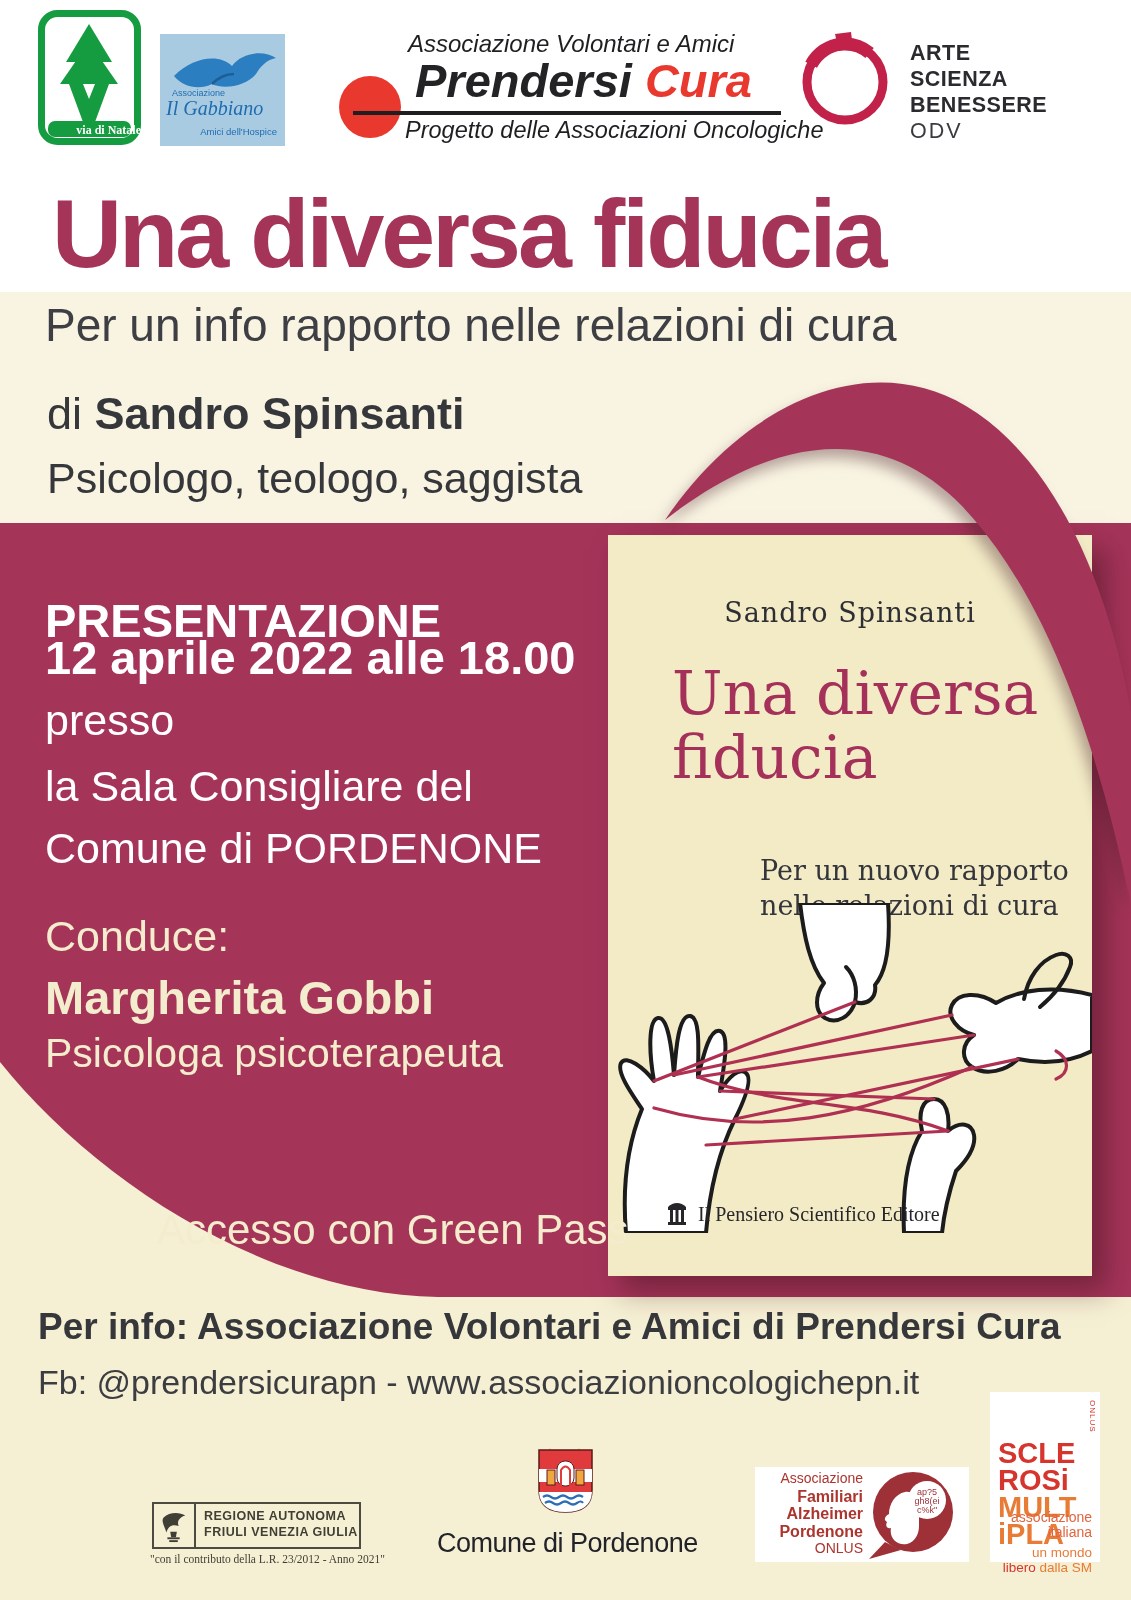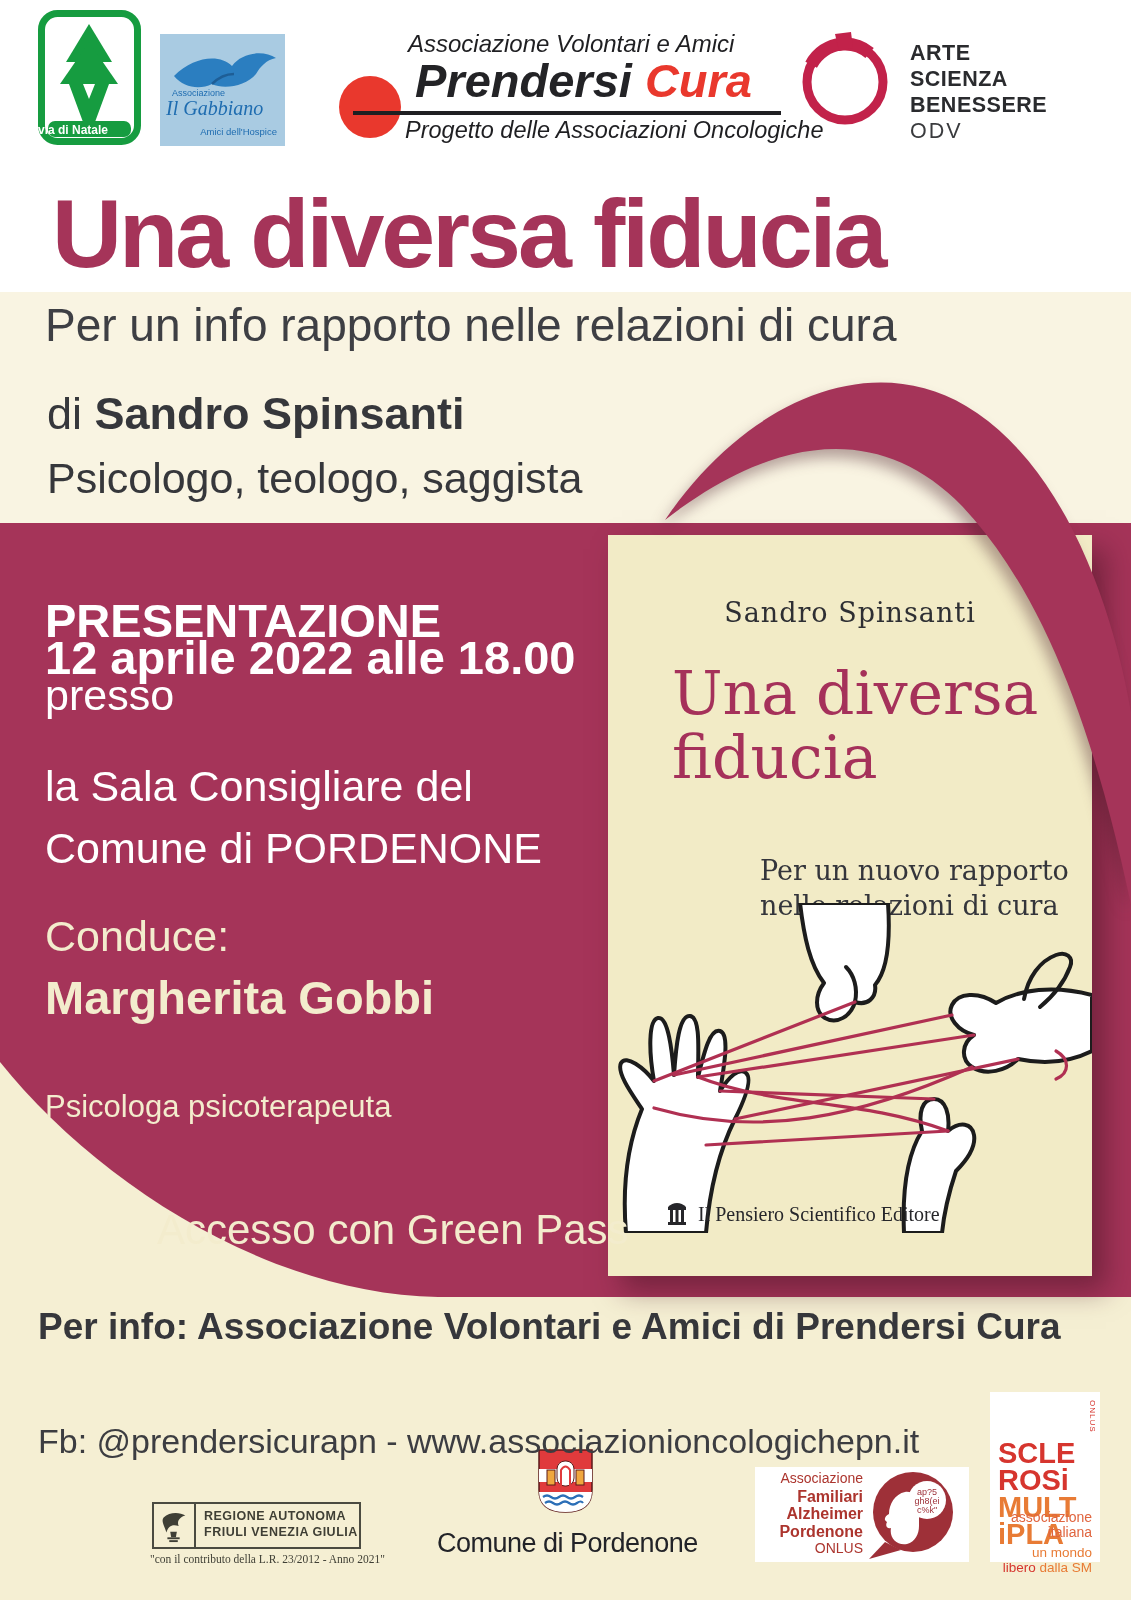--- a/index.html
+++ b/index.html
@@ -10,21 +10,21 @@
 
   
   .header-bg{left:0;top:0;width:1131px;height:292px;background:#FFFFFF;z-index:0;}
   .cream-band{left:0;top:292px;width:1131px;height:231px;background:#F9F4E2;z-index:0;}
   .block-svg{left:0;top:0;width:1131px;height:1600px;z-index:1;pointer-events:none;}
   .swoosh-svg{left:0;top:0;width:1131px;height:1600px;z-index:3;pointer-events:none;}
   .swoosh-path{filter:drop-shadow(-5px 9px 7px rgba(70,25,40,.38));}
 
   
   .logo-vdn{left:38px;top:10px;width:103px;height:135px;z-index:4;}
-  .vdn-label{left:0;top:113px;width:103px;text-align:left;font-size:12px;font-weight:bold;color:#fff;z-index:5;}
+  .vdn-label{left:0;top:113px;width:103px;text-align:right;font-size:12px;font-weight:bold;color:#fff;z-index:5;font-family:Liberation Serif, serif;}
   .logo-gab{left:160px;top:34px;width:125px;height:112px;background:#A9CBE2;z-index:4;}
   .gab-l1{left:12px;top:54px;font-size:9px;color:#1E6CB0;}
   .gab-name{left:6px;top:63px;font-size:20px;font-style:italic;font-family:"Liberation Serif",serif;color:#1E6CB0;}
   .gab-l3{left:0;top:92px;width:117px;text-align:right;font-size:9.5px;color:#1E6CB0;}
 
   .logo-pc{left:333px;top:25px;width:460px;height:118px;z-index:4;}
   .pc-circle{left:6px;top:51px;width:62px;height:62px;border-radius:50%;background:#E9382D;}
   .pc-top{left:75px;top:5px;font-size:24px;font-style:italic;color:#1F1F22;}
   .pc-main{left:82px;top:28px;font-size:47px;font-style:italic;font-weight:bold;color:#232326;}
   .pc-main .cura{color:#E9382D;}
@@ -40,45 +40,45 @@
   .main-title{left:52px;top:178px;font-size:97px;font-weight:bold;letter-spacing:-3px;color:#A53459;z-index:4;}
   .sub-title{left:45px;top:298px;font-size:46px;color:#3E3F44;z-index:4;}
   .author-line{left:47px;top:388px;font-size:45px;color:#36373B;z-index:4;}
   .author-line b{font-weight:bold;}
   .author-role{left:47px;top:454px;font-size:43px;color:#36373B;z-index:4;}
 
   
   .ev{z-index:5;color:#FFFFFF;left:45px;}
   .ev-h1{top:593px;font-size:47px;font-weight:bold;}
   .ev-h2{top:630px;font-size:47px;font-weight:bold;}
-  .ev-l1{top:671px;font-size:43px;}
+  .ev-l1{top:696px;font-size:43px;}
   .ev-l2{top:762px;font-size:43px;}
   .ev-l3{top:824px;font-size:43px;}
   .cd{color:#F3ECCD;}
   .ev-c1{top:912px;font-size:43px;}
   .ev-c2{top:970px;font-size:47px;font-weight:bold;}
-  .ev-c3{top:1089px;font-size:31px;}
+  .ev-c3{top:1030px;font-size:41px;}
   .ev-note{left:157px;top:1206px;font-size:42px;color:#F3ECCD;z-index:5;}
 
   
   .book{left:608px;top:535px;width:484px;height:741px;background:#F2EBC6;z-index:2;
         box-shadow:14px 14px 26px rgba(70,20,35,.5);}
   .book-author{left:0;top:62px;width:100%;text-align:center;font-size:27px;letter-spacing:1px;
                font-family:"DejaVu Serif",serif;color:#2E2F33;}
   .book-title{left:64px;top:126px;font-size:60px;line-height:64px;font-family:"DejaVu Serif",serif;color:#A5315A;}
   .book-sub{left:152px;top:318px;font-size:27px;line-height:35px;font-family:"DejaVu Serif",serif;color:#34353B;}
   .hands{left:0;top:368px;width:484px;height:330px;}
   .book-pub{left:56px;top:664px;height:30px;display:flex;align-items:center;gap:8px;
             font-family:"Liberation Serif",serif;font-size:20px;color:#26262A;}
 
   
   .ft{left:38px;z-index:5;color:#36373B;}
   .ft-info{top:1306px;font-size:37px;font-weight:bold;}
   .ft-cont{top:1354px;font-size:34px;color:#3C3D41;}
-  .ft-soc{top:1422px;font-size:34px;color:#3C3D41;}
+  .ft-soc{top:1363px;font-size:34px;color:#3C3D41;}
 
   .reg-box{left:152px;top:1502px;width:205px;height:43px;border:2px solid #4B4B41;display:flex;z-index:4;}
   .reg-eagle{width:40px;border-right:2px solid #4B4B41;display:flex;align-items:center;justify-content:center;}
   .reg-text{padding:4px 0 0 8px;font-size:12.5px;line-height:16px;font-weight:600;letter-spacing:.5px;color:#3F3F35;}
   .reg-cap{left:150px;top:1553px;font-size:11.5px;font-family:"Liberation Serif",serif;color:#3F3F35;z-index:4;}
 
   .comune-shield{left:537px;top:1444px;z-index:4;}
   .comune-label{left:437px;top:1528px;width:260px;text-align:center;font-size:27px;letter-spacing:-.5px;color:#222328;z-index:4;}
 
   .alz-box{left:755px;top:1467px;width:214px;height:95px;background:#fff;z-index:4;}

